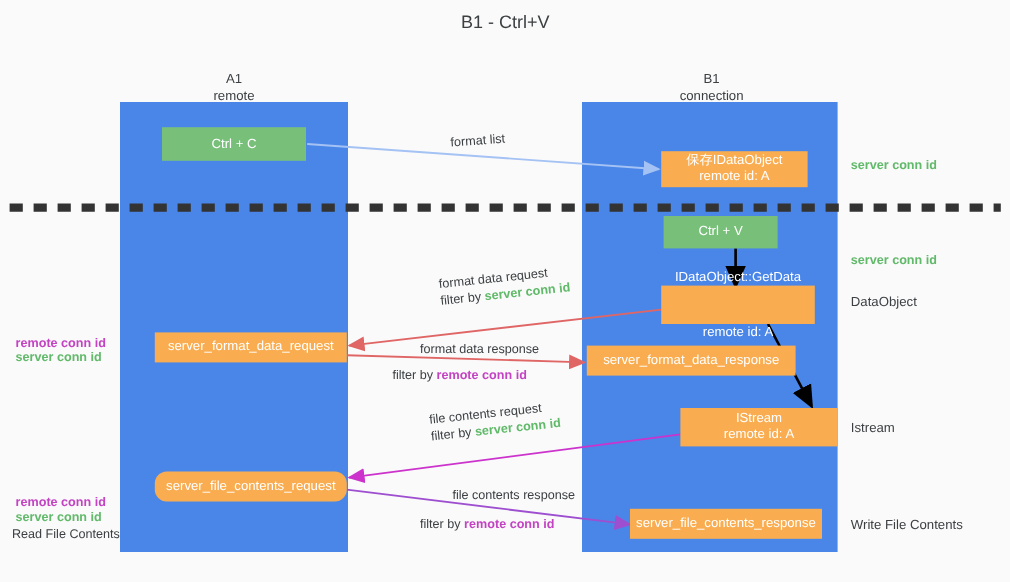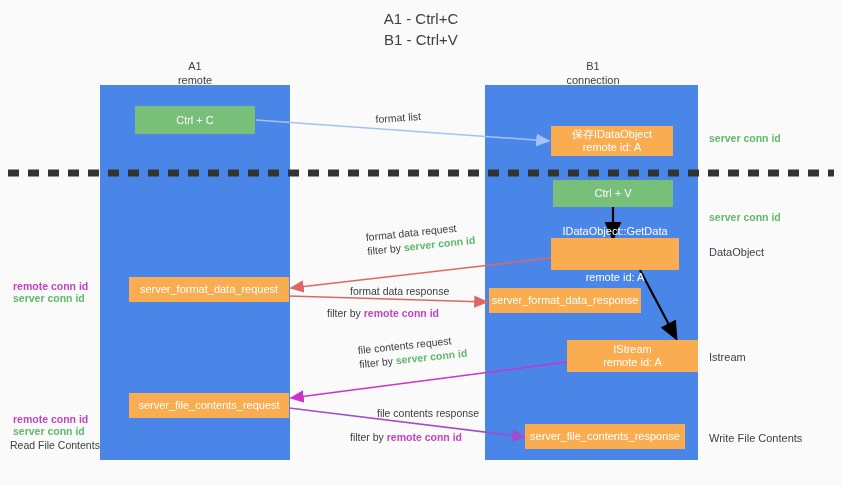--- a/index.html
+++ b/index.html
@@ -55,21 +55,20 @@
   .side.right{font-size:11px;color:#3c4043;}
 
   .rot-up{transform-origin:left bottom;}
 </style>
 </head>
 <body>
 
 <div class="stage">
 
   <div class="abs title">
-    <div>A1 - Ctrl+C</div>
     <div>B1 - Ctrl+V</div>
   </div>
 
   <div class="abs colhead" style="left:130px;top:59px;width:130px;">
     <div>A1</div>
     <div>remote</div>
   </div>
   <div class="abs colhead" style="left:528px;top:59px;width:130px;">
     <div>B1</div>
     <div>connection</div>
@@ -116,43 +115,43 @@
 
   <div class="abs node green" style="left:135px;top:106px;width:120px;height:28px;">
     <div>Ctrl + C</div>
   </div>
 
   <div class="abs node orange" style="left:551px;top:126px;width:122px;height:30px;">
     <div>保存IDataObject</div>
     <div class="l2">remote id: A</div>
   </div>
 
-  <div class="abs node green" style="left:553px;top:180px;width:120px;height:27px;">
+  <div class="abs node green" style="left:553px;top:180px;width:95px;height:27px;">
     <div>Ctrl + V</div>
   </div>
 
   <div class="abs node orange" style="left:551px;top:238px;width:128px;height:32px;gap:33px;">
     <div>IDataObject::GetData</div>
     <div class="l2">remote id: A</div>
   </div>
 
   <div class="abs node orange" style="left:129px;top:277px;width:160px;height:25px;">
     <div>server_format_data_request</div>
   </div>
 
-  <div class="abs node orange" style="left:489px;top:288px;width:152px;height:25px;">
+  <div class="abs node orange" style="left:489px;top:288px;width:174px;height:25px;">
     <div>server_format_data_response</div>
   </div>
 
   <div class="abs node orange" style="left:567px;top:340px;width:131px;height:32px;">
     <div>IStream</div>
     <div class="l2">remote id: A</div>
   </div>
 
-  <div class="abs node orange" style="left:129px;top:393px;width:160px;height:25px;">
+  <div class="abs node orange" style="left:129px;top:393px;width:160px;height:25px;border-radius:10px;">
     <div>server_file_contents_request</div>
   </div>
 
   <div class="abs node orange" style="left:525px;top:424px;width:160px;height:25px;">
     <div>server_file_contents_response</div>
   </div>
 
   <div class="abs alabel rot-up" style="left:376px;top:112px;transform:rotate(-4deg);">
     <span>format list</span>
   </div>

